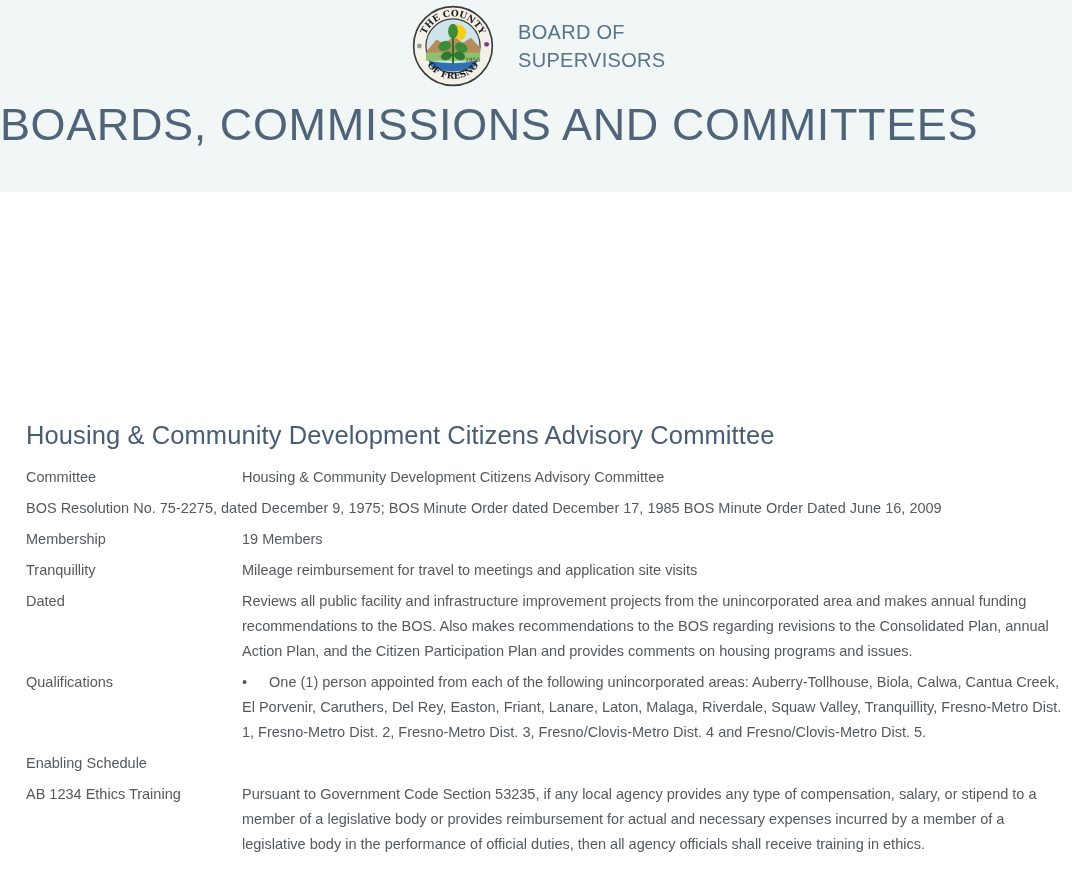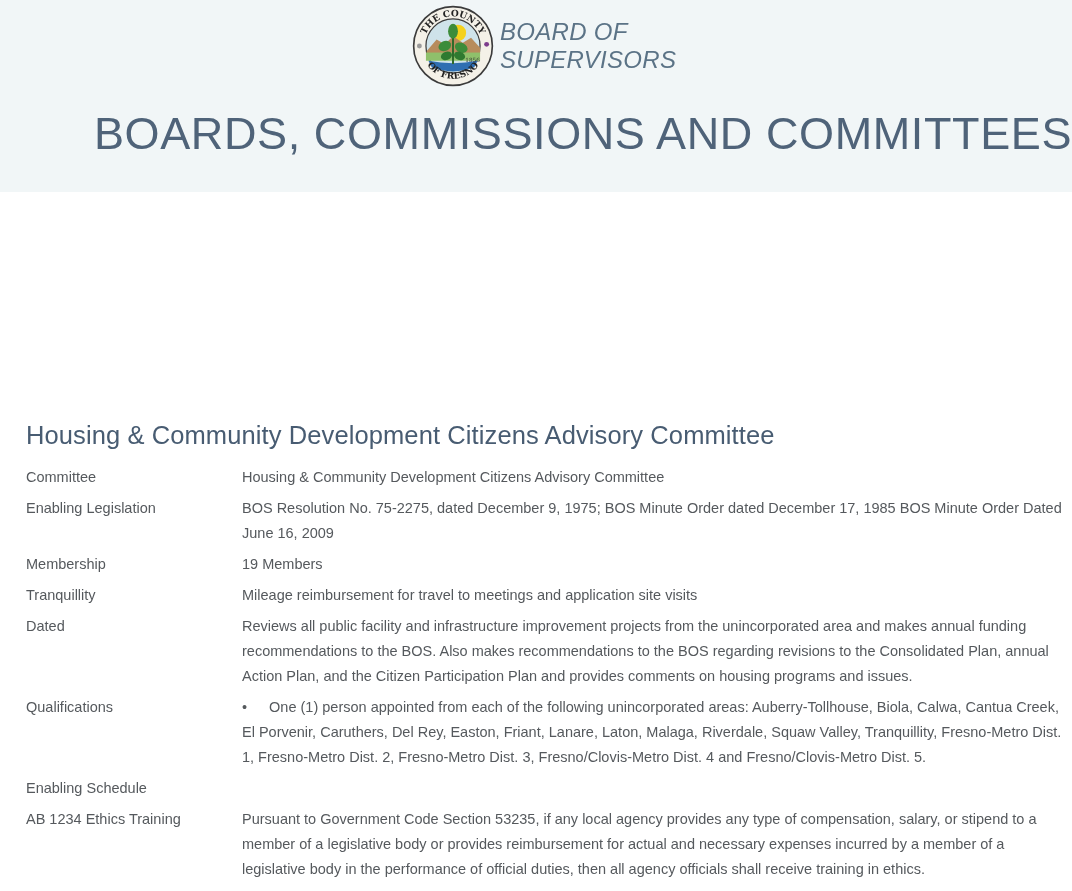--- a/index.html
+++ b/index.html
@@ -20,40 +20,38 @@
   .brand {
     position: absolute;
     left: 412px;
     top: 5px;
     display: flex;
     align-items: center;
     text-decoration: none;
   }
   .seal { width: 82px; height: 82px; display: block; }
   .brand-text {
-    margin-left: 6px;
-    font-size: 24px;
+    margin-left: 24px;
+    font-size: 20px;
     line-height: 28px;
     color: #5b7386;
     letter-spacing: 0.3px;
-    font-style: italic;
   }
   .hero-title {
     position: absolute;
     left: 0;
     right: 0;
-    top: 106px;
-    text-align: right;
+    top: 97px;
+    text-align: left;
     font-size: 45px;
     line-height: 56px;
     color: #4f6379;
     letter-spacing: 0.6px;
     font-weight: normal;
     margin: 0;
-    padding-left: 48px;
   }
   .content {
     position: relative;
     padding: 0 0 0 26px;
   }
   h2.page-title {
     margin: 0;
     position: absolute;
     left: 26px;
     top: 226px;
@@ -128,21 +126,20 @@
 
 <main class="content">
   <h2 class="page-title">Housing &amp; Community Development Citizens Advisory Committee</h2>
 
   <div class="rows">
     <div class="row">
       <div class="label">Committee</div>
       <div class="value">Housing &amp; Community Development Citizens Advisory Committee</div>
     </div>
     <div class="row">
-      <div class="label">Enabling Legislation</div>
       <div class="value">BOS Resolution No. 75-2275, dated December 9, 1975; BOS Minute Order dated December 17, 1985 BOS Minute Order Dated June 16, 2009</div>
     </div>
     <div class="row">
       <div class="label">Membership</div>
       <div class="value">19 Members</div>
     </div>
     <div class="row">
       <div class="label">Tranquillity</div>
       <div class="value">Mileage reimbursement for travel to meetings and application site visits</div>
     </div>

